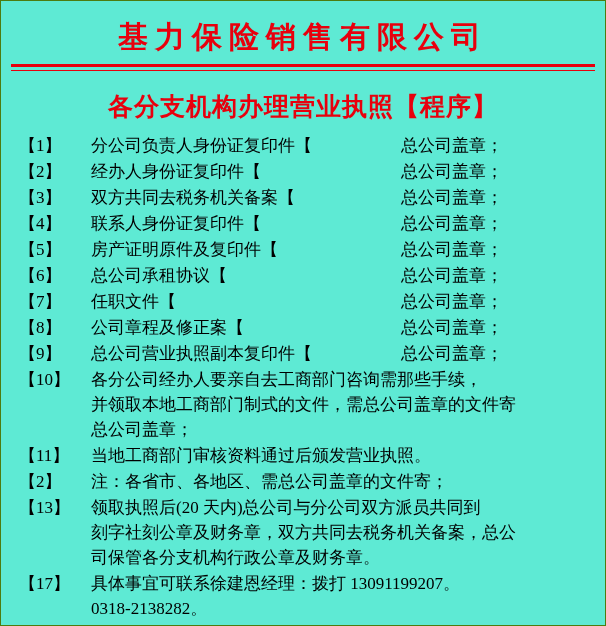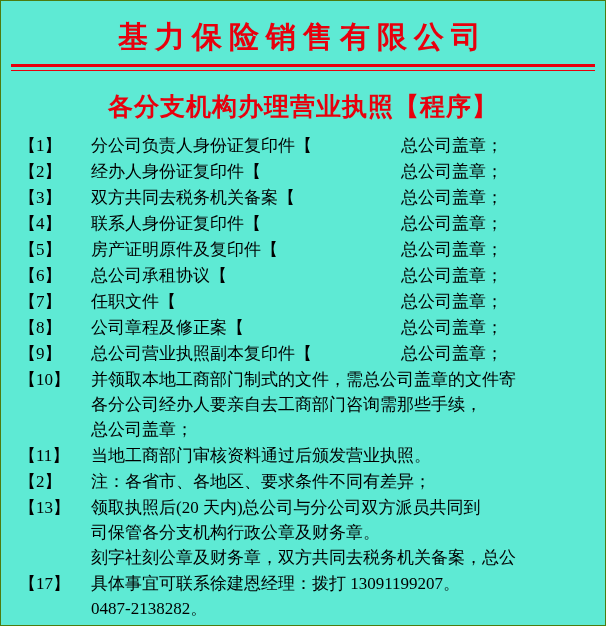--- a/index.html
+++ b/index.html
@@ -181,56 +181,56 @@
         <div class="body">
           <div class="txt">总公司营业执照副本复印件【</div>
           <div style="flex: 1 1 auto;"></div>
           <div class="tail" style="min-width: 190px;">总公司盖章；</div>
         </div>
       </div>
       <div class="item wide">
         <div class="num">【10】</div>
         <div class="body">
           <div class="txt">
+            <span class="ln">各分公司经办人要亲自去工商部门咨询需那些手续，</span>
             <span class="ln">并领取本地工商部门制式的文件，需总公司盖章的文件寄</span>
-            <span class="ln">各分公司经办人要亲自去工商部门咨询需那些手续，</span>
             <span class="ln">总公司盖章；</span>
           </div>
         </div>
       </div>
       <div class="item wide">
         <div class="num">【11】</div>
         <div class="body">
           <div class="txt">
             <span class="ln">当地工商部门审核资料通过后颁发营业执照。</span>
           </div>
         </div>
       </div>
       <div class="item wide">
         <div class="num">【2】</div>
         <div class="body">
           <div class="txt">
-            <span class="ln">注：各省市、各地区、要求条件不同有差异；</span>
+            <span class="ln">注：各省市、各地区、需总公司盖章的文件寄；</span>
           </div>
         </div>
       </div>
       <div class="item wide">
         <div class="num">【13】</div>
         <div class="body">
           <div class="txt">
             <span class="ln">领取执照后(20 天内)总公司与分公司双方派员共同到</span>
+            <span class="ln">刻字社刻公章及财务章，双方共同去税务机关备案，总公</span>
             <span class="ln">司保管各分支机构行政公章及财务章。</span>
-            <span class="ln">刻字社刻公章及财务章，双方共同去税务机关备案，总公</span>
           </div>
         </div>
       </div>
       <div class="item wide">
         <div class="num">【17】</div>
         <div class="body">
           <div class="txt">
             <span class="ln">具体事宜可联系徐建恩经理：拨打 13091199207。</span>
-            <span class="ln">0487-2138282。</span>
+            <span class="ln">0318-2138282。</span>
           </div>
         </div>
       </div>
     </div>
 
 </div>
 
 </body></html>

